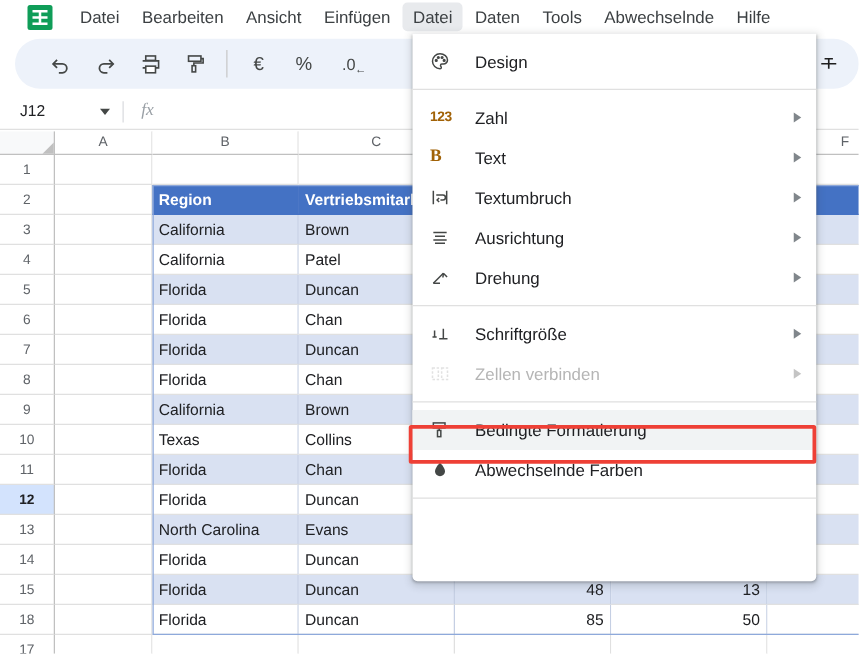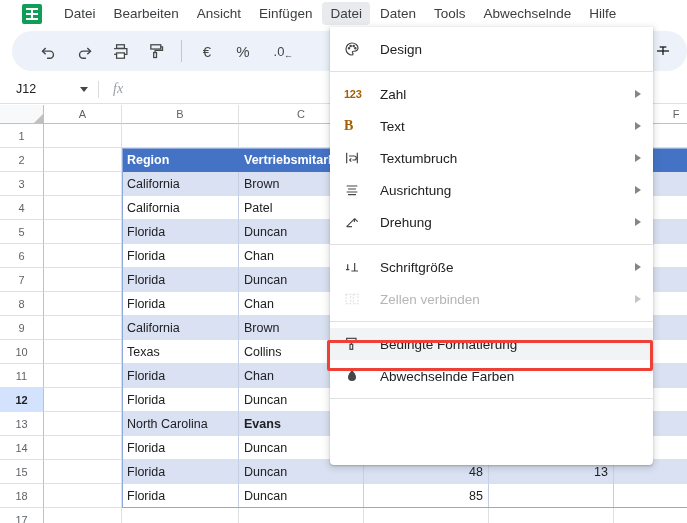--- a/index.html
+++ b/index.html
@@ -357,21 +357,21 @@
           <div class="cell" style="width: 78px; height: 24px;"></div>
           <div class="cell bandw" style="width: 117px; height: 24px;">Florida</div>
           <div class="cell bandw" style="width: 125px; height: 24px;">Duncan</div>
           <div class="cell bandw" style="width: 125px; height: 24px;"></div>
           <div class="cell bandw" style="width: 125px; height: 24px;"></div>
           <div class="cell bandw" style="width: 125px; height: 24px;"></div>
         </div>
         <div class="grow" style="height: 24px;">
           <div class="cell" style="width: 78px; height: 24px;"></div>
           <div class="cell band" style="width: 117px; height: 24px;">North Carolina</div>
-          <div class="cell band" style="width: 125px; height: 24px; font-weight: bold;">Evans</div>
+          <div class="cell band" style="width: 125px; height: 24px;">Evans</div>
           <div class="cell band" style="width: 125px; height: 24px;"></div>
           <div class="cell band" style="width: 125px; height: 24px;"></div>
           <div class="cell band" style="width: 125px; height: 24px;"></div>
         </div>
         <div class="grow" style="height: 24px;">
           <div class="cell" style="width: 78px; height: 24px;"></div>
           <div class="cell bandw" style="width: 117px; height: 24px;">Florida</div>
           <div class="cell bandw" style="width: 125px; height: 24px;">Duncan</div>
           <div class="cell bandw num" style="width: 125px; height: 24px;">72</div>
           <div class="cell bandw num" style="width: 125px; height: 24px;">37</div>
@@ -383,20 +383,21 @@
           <div class="cell band" style="width: 125px; height: 24px;">Duncan</div>
           <div class="cell band num" style="width: 125px; height: 24px;">48</div>
           <div class="cell band num" style="width: 125px; height: 24px;">13</div>
           <div class="cell band" style="width: 125px; height: 24px;"></div>
         </div>
         <div class="grow" style="height: 24px;">
           <div class="cell" style="width: 78px; height: 24px;"></div>
           <div class="cell bandw" style="width: 117px; height: 24px;">Florida</div>
           <div class="cell bandw" style="width: 125px; height: 24px;">Duncan</div>
           <div class="cell bandw num" style="width: 125px; height: 24px;">85</div>
+          <div class="cell bandw num" style="width: 125px; height: 24px;">50</div>
           <div class="cell bandw" style="width: 125px; height: 24px;"></div>
         </div>
         <div class="grow" style="height: 24px;">
           <div class="cell" style="width: 78px; height: 24px;"></div>
           <div class="cell" style="width: 117px; height: 24px;"></div>
           <div class="cell" style="width: 125px; height: 24px;"></div>
           <div class="cell" style="width: 125px; height: 24px;"></div>
           <div class="cell" style="width: 125px; height: 24px;"></div>
           <div class="cell" style="width: 125px; height: 24px;"></div>
         </div>

